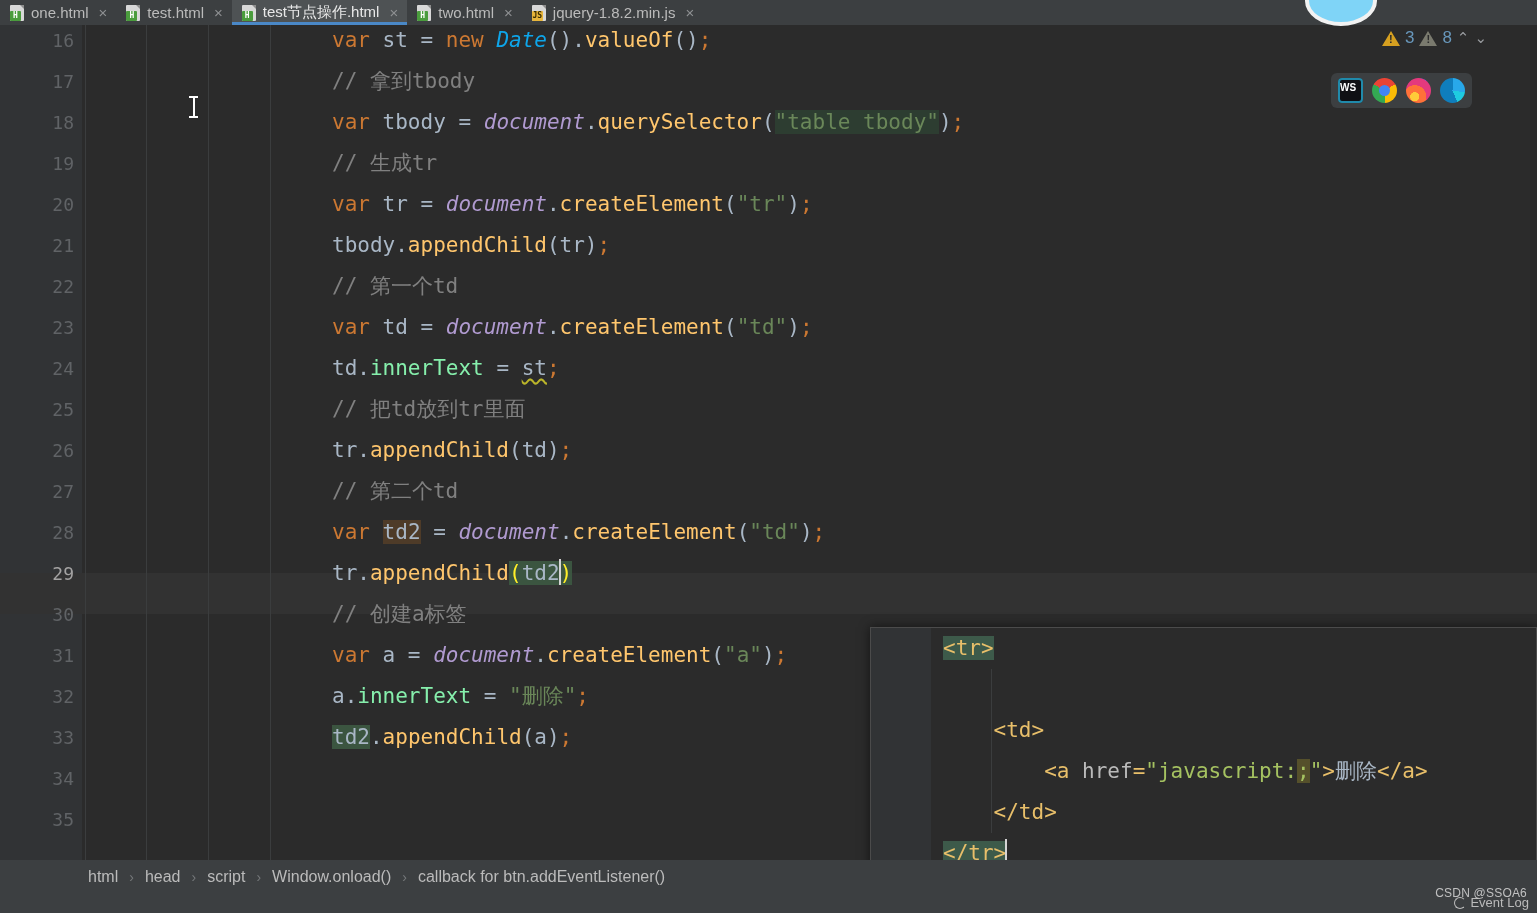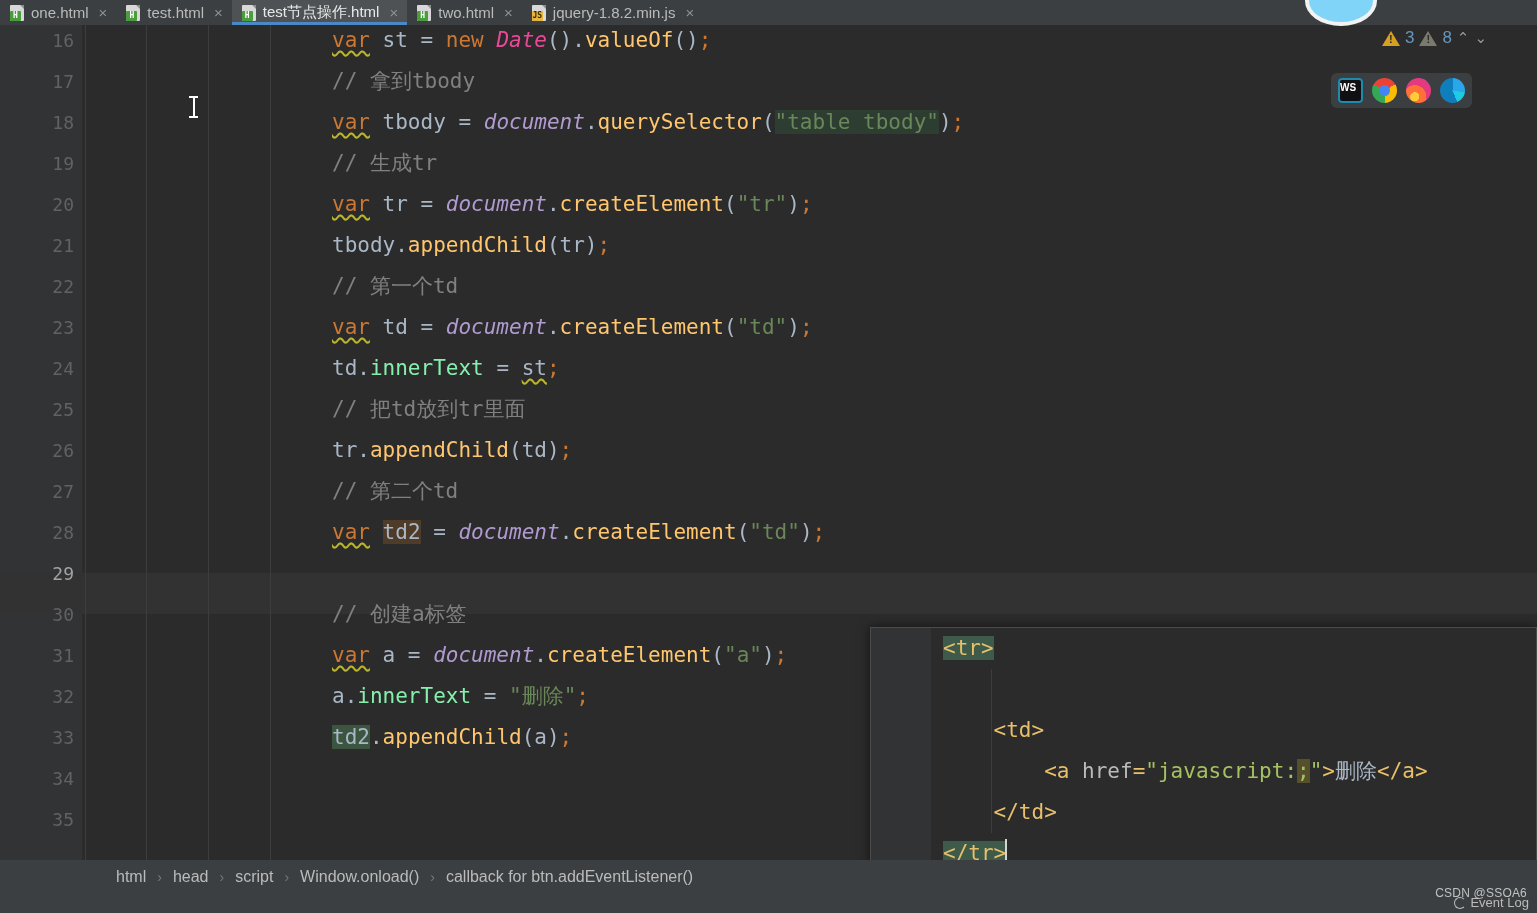--- a/index.html
+++ b/index.html
@@ -86,23 +86,23 @@
   }
   .codeline {
     position:absolute; left:0; height:41px; line-height:41px;
     font-size:21px; white-space:pre;
     font-family:"DejaVu Sans Mono", monospace;
     color:#a9b7c6;
   }
 
   
   .kw   { color:#cc7832; }
-  .kwu  { color:#cc7832; text-decoration:underline; text-decoration-style:wavy;
+  .kwu  { color:#cc7832; text-decoration-style:wavy;
           text-decoration-color:#bbb529; text-underline-offset:3px; }
-  .cls  { color:#ec4899; font-style:italic; }
+  .cls  { color:#0ea5e9; font-style:italic; }
   .glb  { color:#b09ad0; font-style:italic; }
   .fn   { color:#ffc66d; }
   .prop { color:#86efac; }
   .str  { color:#6a8759; }
   .num  { color:#6897bb; }
   .cmt  { color:#808080; }
   .pun  { color:#a9b7c6; }
   .semi { color:#cc7832; }
   .ident{ color:#a9b7c6; }
   .warnu{ text-decoration:underline; text-decoration-style:wavy;
@@ -212,21 +212,21 @@
   .tagb { color:#e8bf6a; }
   .attr { color:#bababa; }
   .astr { color:#a5c261; }
   .hl-semi { background:#55502b; }
 
   
   #breadcrumbs {
     position:absolute; left:0; top:860px; width:1537px; height:33px;
     background:#3c3f41;
     display:flex; align-items:center; gap:0px;
-    padding-left:114px;
+    padding-left:86px;
     font-family:"Liberation Sans", sans-serif;
     font-size:16px; color:#bbbbbb;
   }
   #breadcrumbs .crumb { padding:0 2px; cursor:default; }
   #breadcrumbs .sep { color:#75787a; padding:0 9px; font-size:14px; }
 
   
   #statusbar {
     position:absolute; left:0; top:893px; width:1537px; height:20px;
     background:#3c3f41;
@@ -331,20 +331,21 @@
       <div class="codeline" style="top:118px;left:250px"><span class="cmt">// 生成tr</span></div>
       <div class="codeline" style="top:159px;left:250px"><span class="kwu">var</span><span class="ident"> tr = </span><span class="glb">document</span><span class="ident">.</span><span class="fn">createElement</span><span class="pun">(</span><span class="str">"tr"</span><span class="pun">)</span><span class="semi">;</span></div>
       <div class="codeline" style="top:200px;left:250px"><span class="ident">tbody.</span><span class="fn">appendChild</span><span class="pun">(tr)</span><span class="semi">;</span></div>
       <div class="codeline" style="top:241px;left:250px"><span class="cmt">// 第一个td</span></div>
       <div class="codeline" style="top:282px;left:250px"><span class="kwu">var</span><span class="ident"> td = </span><span class="glb">document</span><span class="ident">.</span><span class="fn">createElement</span><span class="pun">(</span><span class="str">"td"</span><span class="pun">)</span><span class="semi">;</span></div>
       <div class="codeline" style="top:323px;left:250px"><span class="ident">td.</span><span class="prop">innerText</span><span class="ident"> = </span><span class="ident warnu">st</span><span class="semi">;</span></div>
       <div class="codeline" style="top:364px;left:250px"><span class="cmt">// 把td放到tr里面</span></div>
       <div class="codeline" style="top:405px;left:250px"><span class="ident">tr.</span><span class="fn">appendChild</span><span class="pun">(td)</span><span class="semi">;</span></div>
       <div class="codeline" style="top:446px;left:250px"><span class="cmt">// 第二个td</span></div>
       <div class="codeline" style="top:487px;left:250px"><span class="kwu">var</span><span class="ident"> </span><span class="ident hl-ident-read">td2</span><span class="ident"> = </span><span class="glb">document</span><span class="ident">.</span><span class="fn">createElement</span><span class="pun">(</span><span class="str">"td"</span><span class="pun">)</span><span class="semi">;</span></div>
+      <div class="codeline" style="top:528px;left:250px"><span class="ident">tr.</span><span class="fn">appendChild</span><span class="hl-ident-write"><span class="brmatch">(</span><span class="ident">td2</span><span class="caret"></span><span class="brmatch">)</span></span></div>
       <div class="codeline" style="top:569px;left:250px"><span class="cmt">// 创建a标签</span></div>
       <div class="codeline" style="top:610px;left:250px"><span class="kwu">var</span><span class="ident"> a = </span><span class="glb">document</span><span class="ident">.</span><span class="fn">createElement</span><span class="pun">(</span><span class="str">"a"</span><span class="pun">)</span><span class="semi">;</span></div>
       <div class="codeline" style="top:651px;left:250px"><span class="ident">a.</span><span class="prop">innerText</span><span class="ident"> = </span><span class="str">"删除"</span><span class="semi">;</span></div>
       <div class="codeline" style="top:692px;left:250px"><span class="ident hl-ident-write">td2</span><span class="ident">.</span><span class="fn">appendChild</span><span class="pun">(a)</span><span class="semi">;</span></div>
       <div class="codeline" style="top:733px;left:250px"></div>
       <div class="codeline" style="top:774px;left:250px"></div>
     </div>
 
     <div id="mousecursor">
       <div class="t1"></div>

